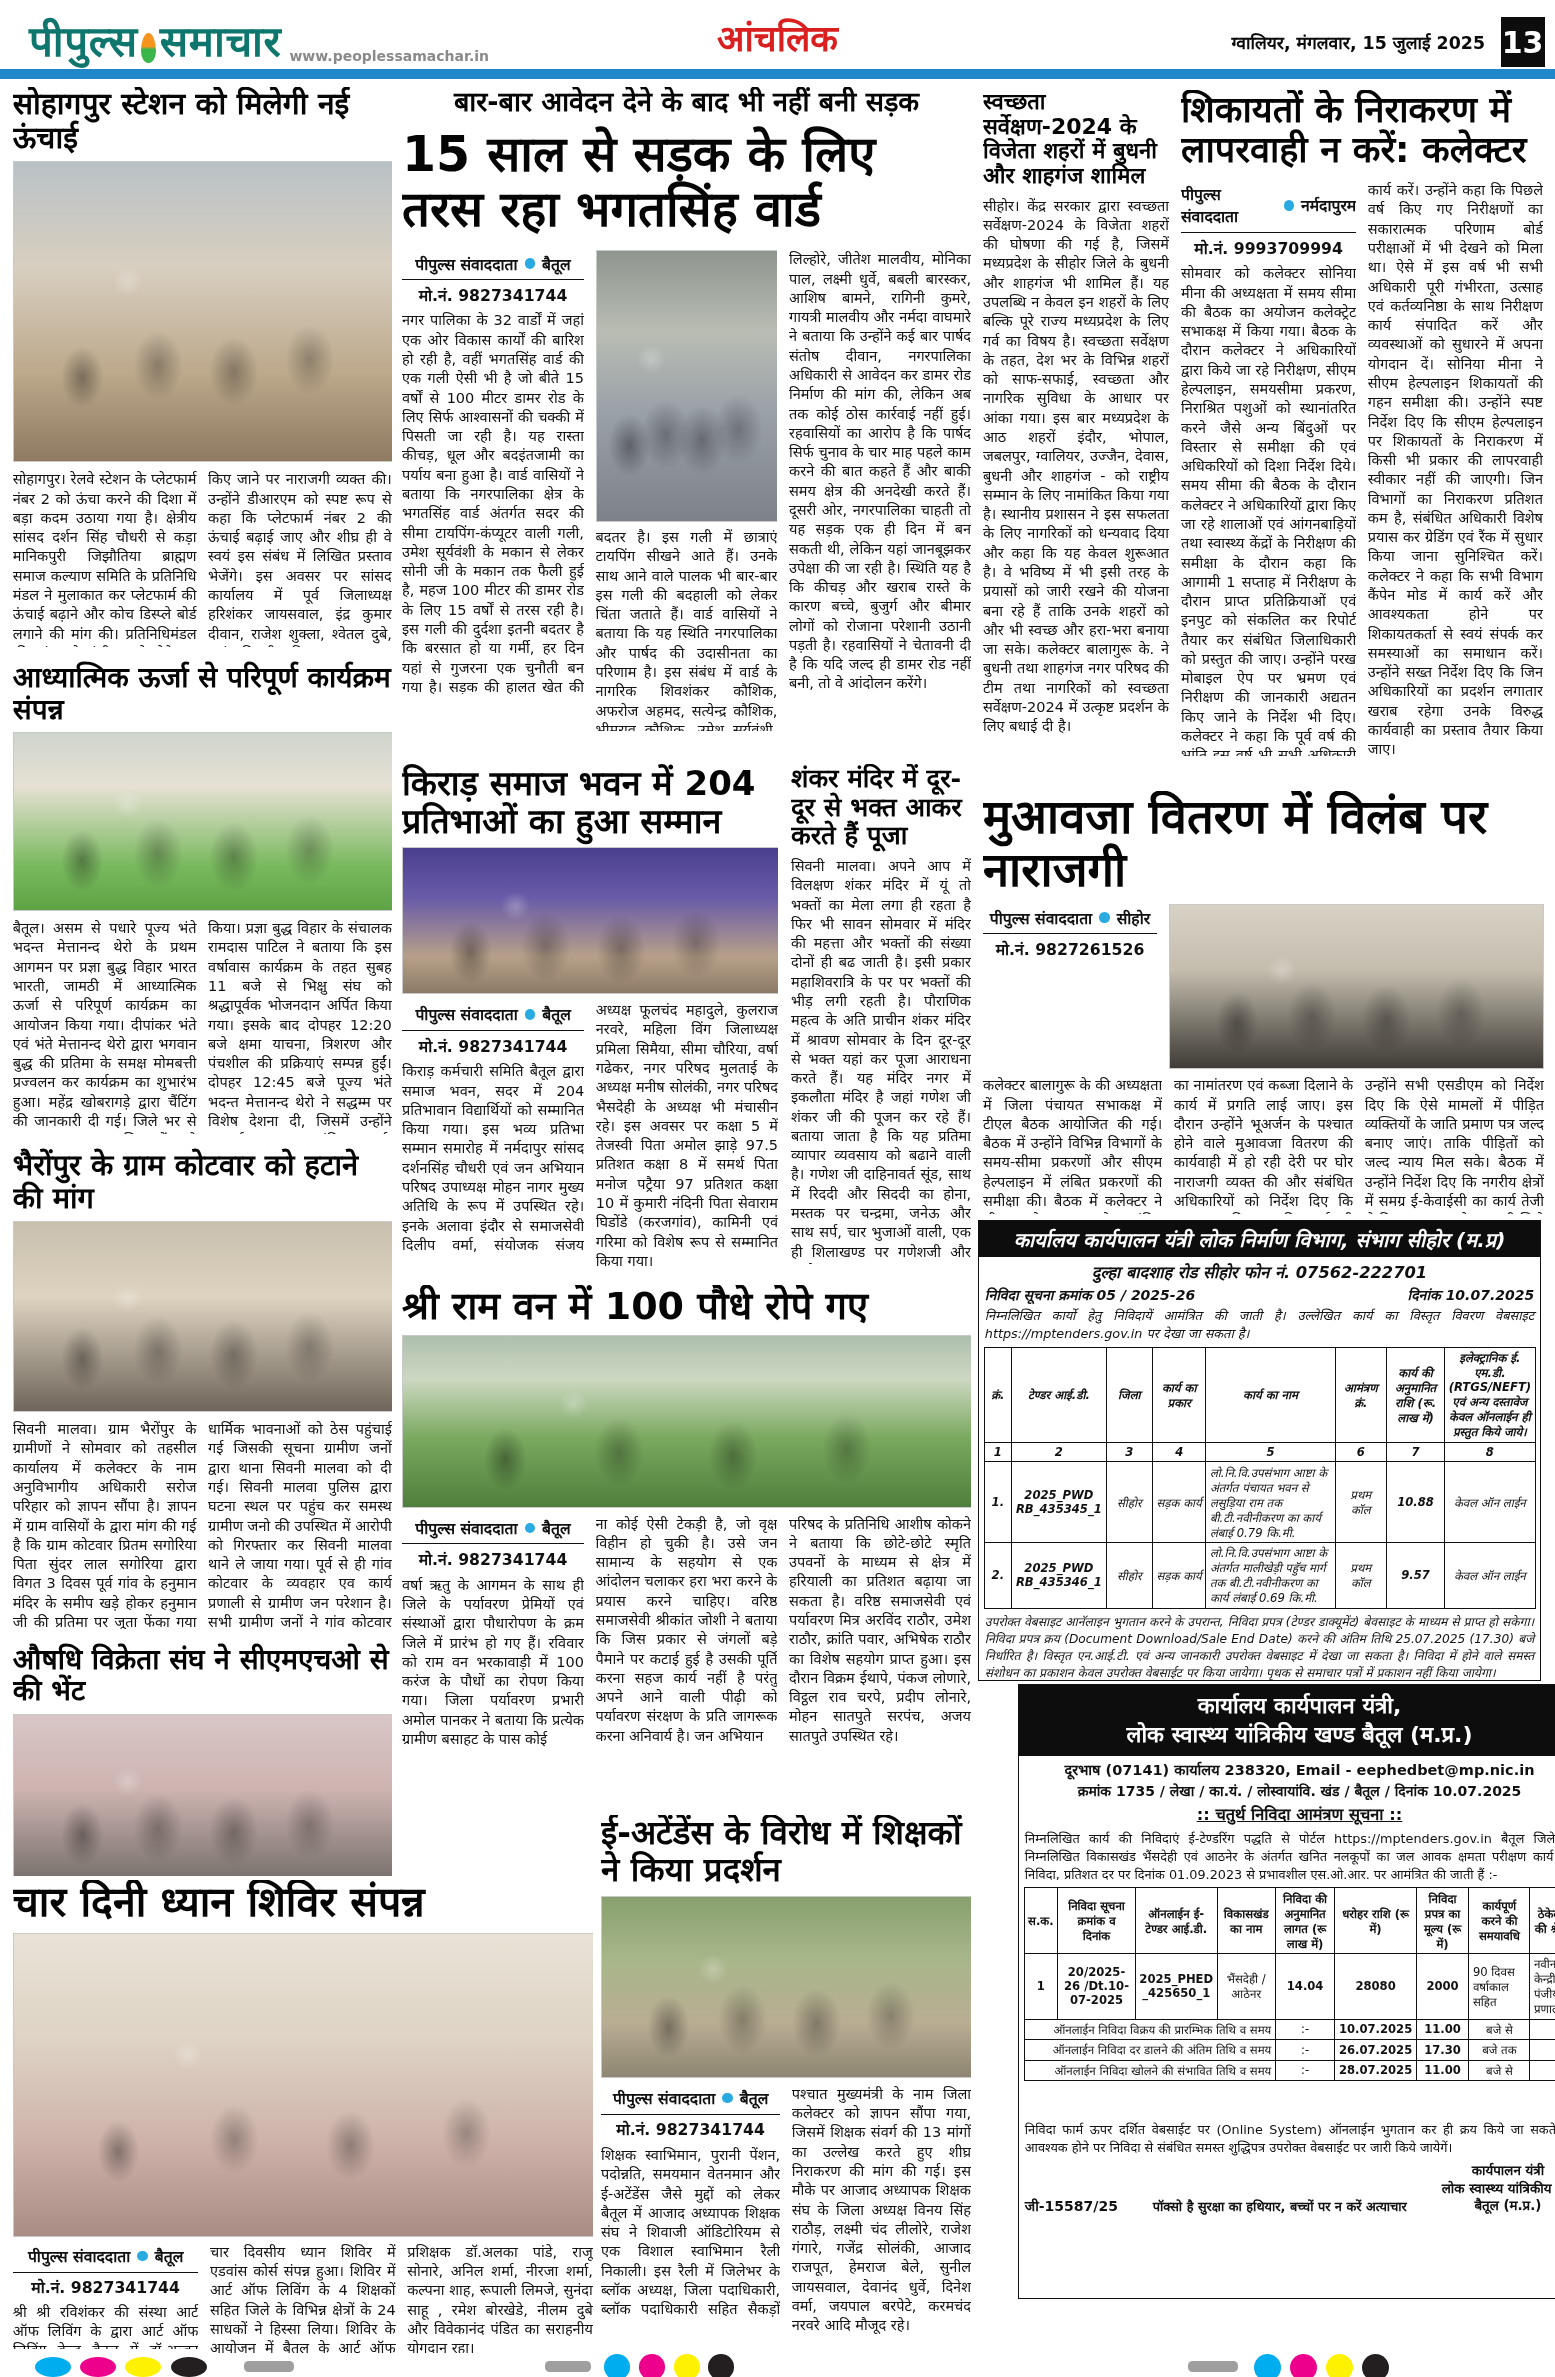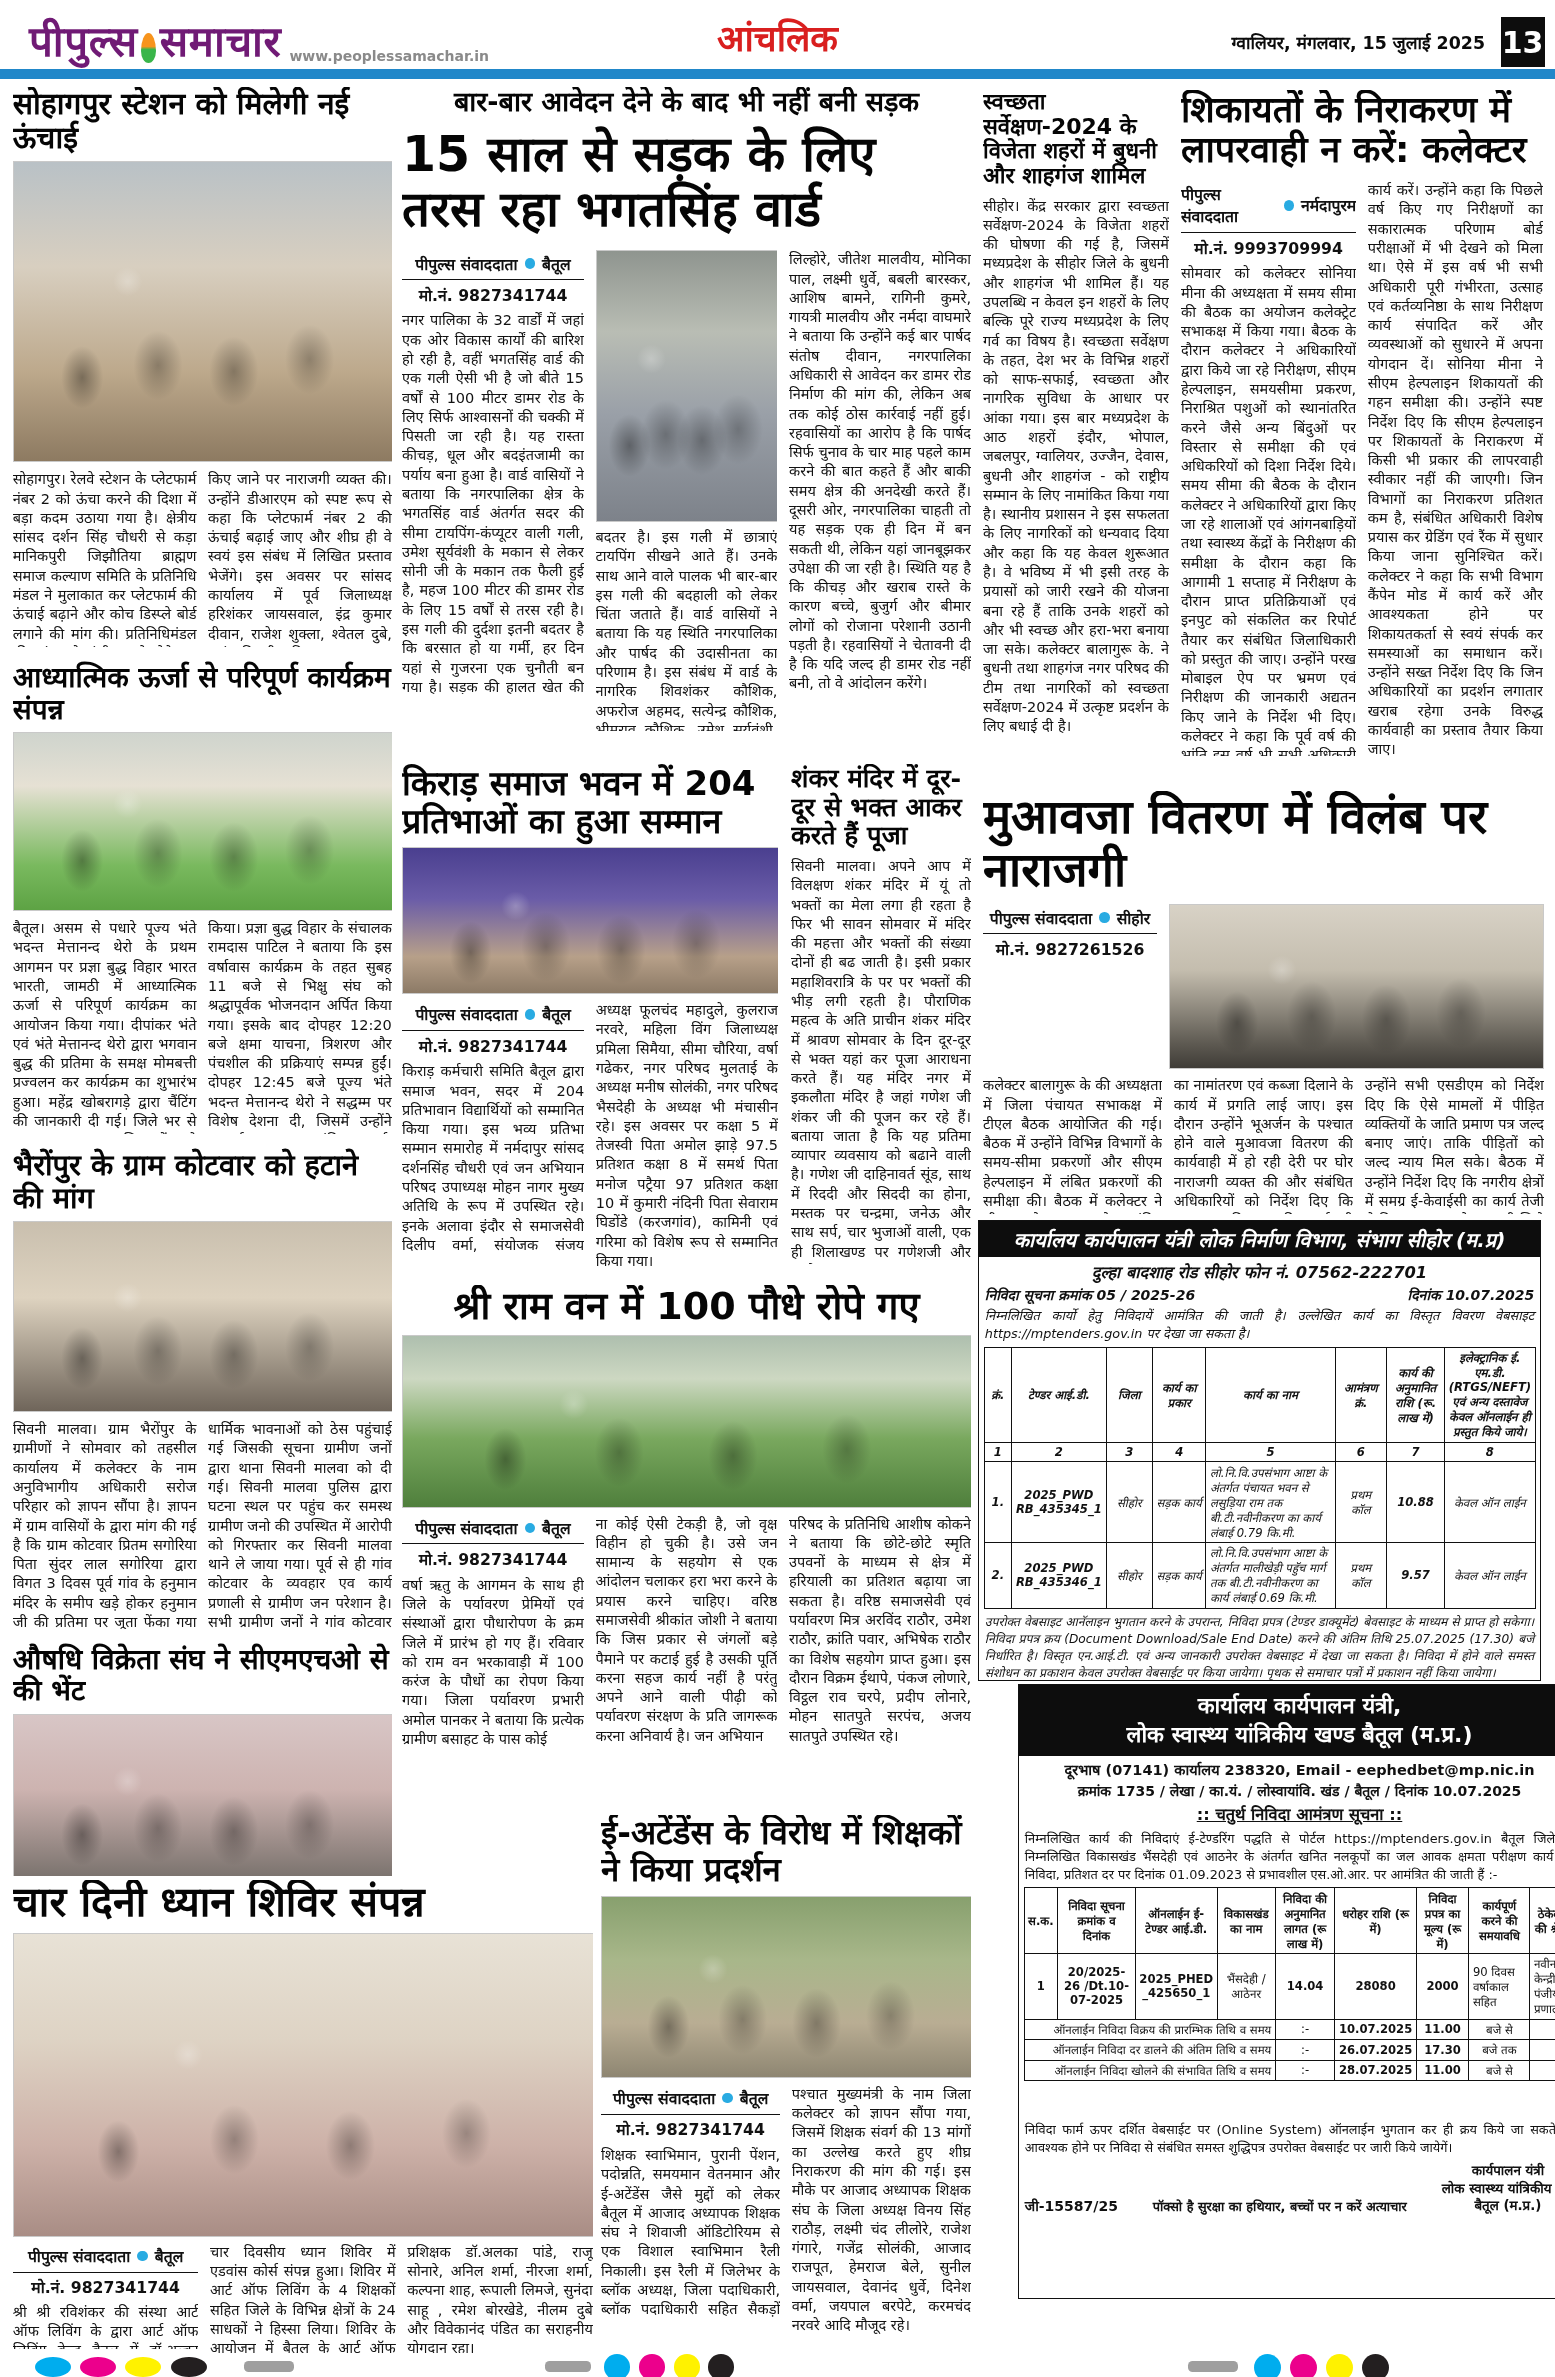--- a/index.html
+++ b/index.html
@@ -1,21 +1,21 @@
 <!DOCTYPE html>
 <html style="font-size:9.3px"><head>
 <meta charset="utf-8">
 <style>
   html,body{margin:0;padding:0;background:#e8e8e8;}
   .page{position:relative;width:1555px;height:2377px;background:#ffffff;overflow:hidden;
         font-family:"DejaVu Sans","Liberation Sans",sans-serif;color:#111;}
   
   .masthead{position:absolute;top:0;left:0;width:1555px;height:69px;}
   .logo-wrap{position:absolute;left:29px;top:10.5px;display:flex;align-items:flex-end;}
-  .logo-text{font-size:42px;font-weight:bold;color:#701a75;letter-spacing:0.6px;}
+  .logo-text{font-size:42px;font-weight:bold;color:#0f766e;letter-spacing:0.6px;}
   .logo-flame{width:15px;height:30px;margin:0 3.5px 4.6px 3.5px;background:linear-gradient(180deg,#f7941d 0%,#f7941d 45%,#39b54a 55%,#39b54a 100%);border-radius:50% 50% 50% 50%/60% 60% 40% 40%;}
   .logo-site{font-size:14px;color:#8a8a8a;margin:0 0 3.5px 8.1px;font-weight:bold;}
   .section-title{position:absolute;left:50%;transform:translateX(-50%);top:12.8px;font-size:36px;font-weight:bold;color:#d91f1f;}
   .dateline{position:absolute;right:70px;top:30px;font-size:17.4px;font-weight:bold;color:#0b0b0b;}
   .pagenum-box{position:absolute;right:10.5px;top:17.4px;width:44px;height:50px;background:#0d0d0d;color:#fff;
                display:flex;align-items:center;justify-content:center;font-size:30px;font-weight:bold;}
   .blue-bar{position:absolute;top:69px;left:0;width:1555px;height:10px;background:#2187c9;}
   
   .art{position:absolute;overflow:hidden;}
   .hl{font-weight:bold;color:#050505;line-height:1.12;}
@@ -136,21 +136,21 @@
       <div class="body-t">अध्यक्ष फूलचंद महादुले, कुलराज नरवरे, महिला विंग जिलाध्यक्ष प्रमिला सिमैया, सीमा चौरिया, वर्षा गढेकर, नगर परिषद मुलताई के अध्यक्ष मनीष सोलंकी, नगर परिषद भैसदेही के अध्यक्ष भी मंचासीन रहे। इस अवसर पर कक्षा 5 में तेजस्वी पिता अमोल झाड़े 97.5 प्रतिशत कक्षा 8 में समर्थ पिता मनोज पट्रैया 97 प्रतिशत कक्षा 10 में कुमारी नंदिनी पिता सेवाराम घिडोंडे (करजगांव), कामिनी एवं गरिमा को विशेष रूप से सम्मानित किया गया।</div>
     </div>
   </div>
 
   <div class="art" style="left:791px;top:764px;width:180px;height:514px;">
     <div class="hl" style="font-size:25.6px;">शंकर मंदिर में दूर-दूर से भक्त आकर करते हैं पूजा</div>
     <div class="body-t" style="margin-top:7px;height:407px;">सिवनी मालवा। अपने आप में विलक्षण शंकर मंदिर में यूं तो भक्तों का मेला लगा ही रहता है फिर भी सावन सोमवार में मंदिर की महत्ता और भक्तों की संख्या दोनों ही बढ जाती है। इसी प्रकार महाशिवरात्रि के पर पर भक्तों की भीड़ लगी रहती है। पौराणिक महत्व के अति प्राचीन शंकर मंदिर में श्रावण सोमवार के दिन दूर-दूर से भक्त यहां कर पूजा आराधना करते हैं। यह मंदिर नगर में इकलौता मंदिर है जहां गणेश जी शंकर जी की पूजन कर रहे हैं। बताया जाता है कि यह प्रतिमा व्यापार व्यवसाय को बढाने वाली है। गणेश जी दाहिनावर्त सूंड, साथ में रिददी और सिददी का होना, मस्तक पर चन्द्रमा, जनेऊ और साथ सर्प, चार भुजाओं वाली, एक ही शिलाखण्ड पर गणेशजी और उनके उपर मण्डप काटकर बनाया गया है।</div>
   </div>
 
   <div class="art" style="left:402px;top:1285px;width:569px;height:523px;">
-    <div class="hl" style="font-size:38px;text-align:center;">श्री राम वन में 100 पौधे रोपे गए</div>
+    <div class="hl" style="font-size:38px;text-align:left;">श्री राम वन में 100 पौधे रोपे गए</div>
     <div class="photo" style="height:171px;margin-top:7px;background:linear-gradient(180deg,#aebfae 0%,#cdd8c2 25%,#79a85e 60%,#4f7f3c 100%);"></div>
     <div class="cols" style="margin-top:7px;height:273px;">
       <div>
         <div class="byline">
           <span>पीपुल्स संवाददाता</span>
           <span class="dot"></span>
           <span>बैतूल</span>
         </div>
         <div class="phone">मो.नं. 9827341744</div>
         <div class="body-t" style="margin-top:4.6px;height:192px;">वर्षा ऋतु के आगमन के साथ ही जिले के पर्यावरण प्रेमियों एवं संस्थाओं द्वारा पौधारोपण के क्रम जिले में प्रारंभ हो गए हैं। रविवार को राम वन भरकावाड़ी में 100 करंज के पौधों का रोपण किया गया। जिला पर्यावरण प्रभारी अमोल पानकर ने बताया कि प्रत्येक ग्रामीण बसाहट के पास कोई</div>

